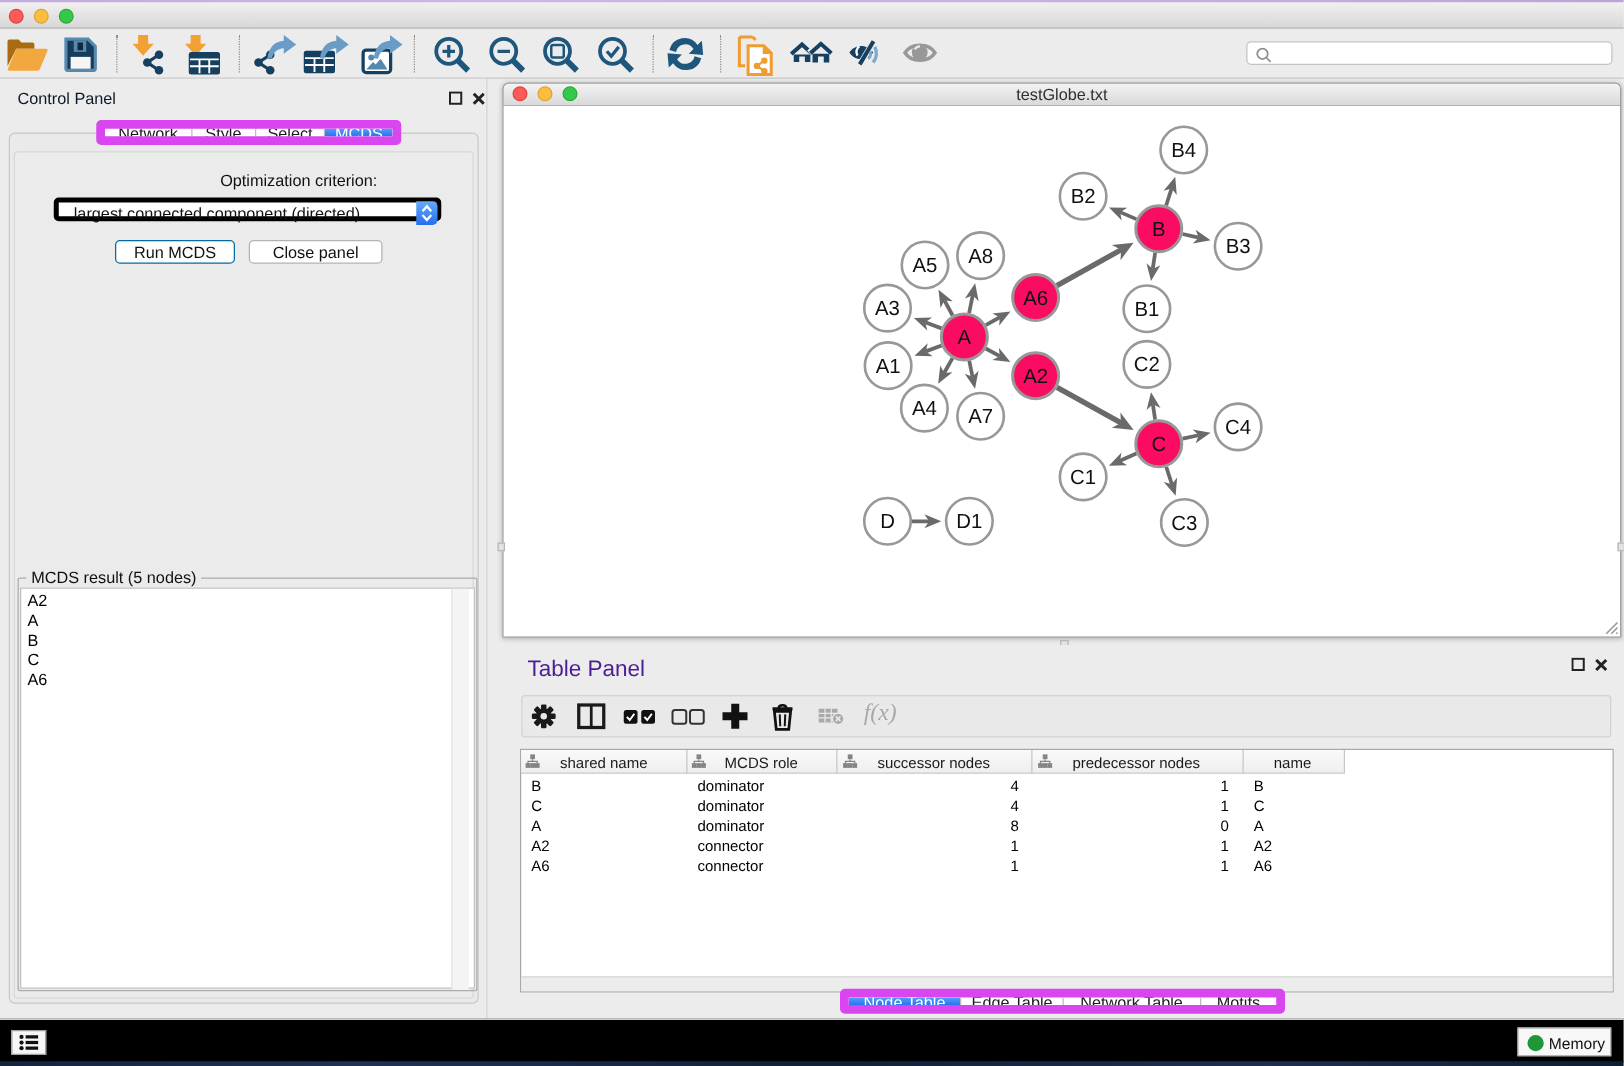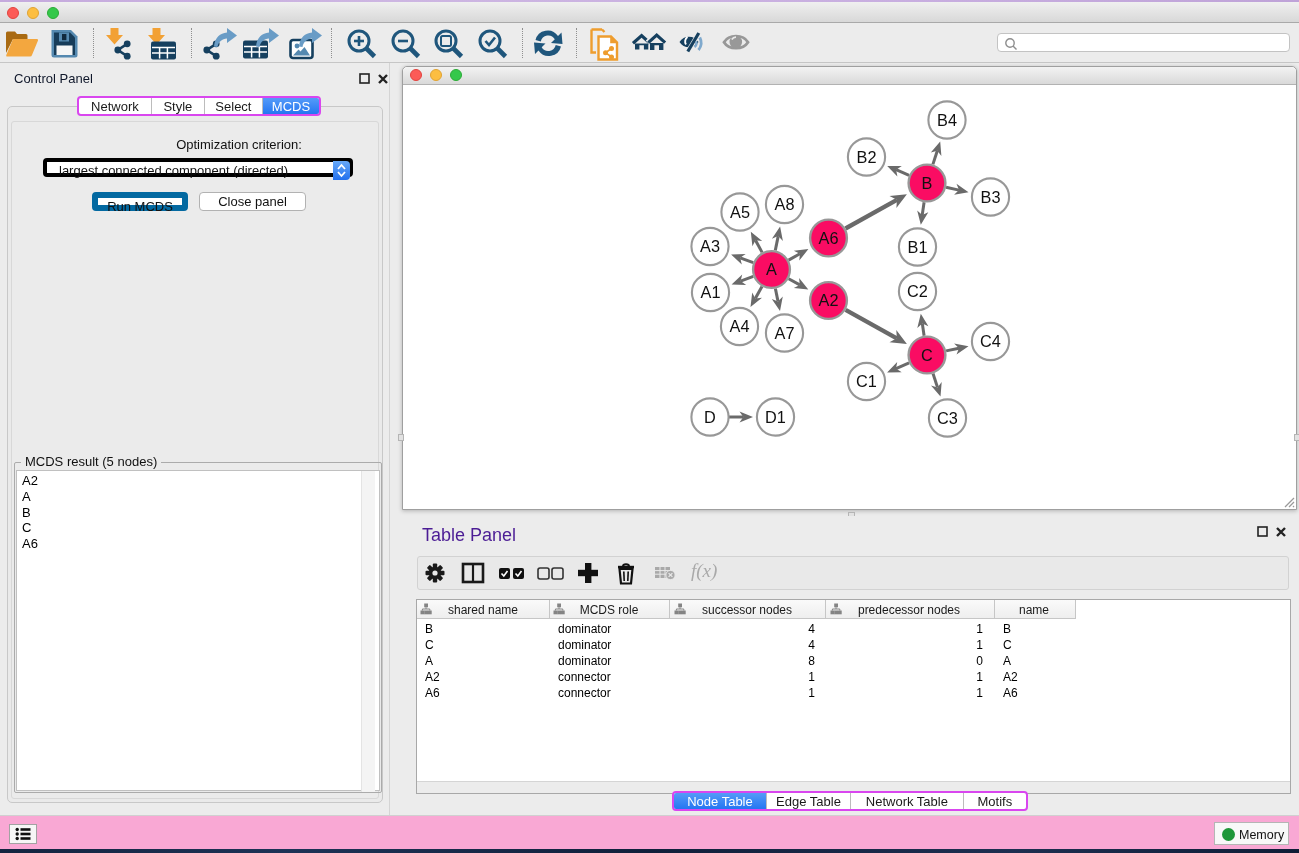--- a/index.html
+++ b/index.html
@@ -1,21 +1,21 @@
 <!DOCTYPE html>
 <html><head>
 <meta charset="utf-8">
 <style>
 * { margin:0; padding:0; box-sizing:border-box; }
 html,body { width:1299px; height:853px; overflow:hidden; }
 body { transform: translateZ(0); font-family:"Liberation Sans", sans-serif; background:#ececec; position:relative; font-size:13px; color:#000; }
 .abs { position:absolute; }
 .tl { width:12px; height:12px; border-radius:50%; position:absolute; top:5px; }
 .sep { position:absolute; top:5px; height:30px; width:0; border-left:1px dotted #8f8f8f; }
-.seg { position:absolute; display:flex; height:20px; border:2px solid #d946ef; border-radius:4px; background:#fff; overflow:hidden; }
+.seg { position:absolute; display:flex; height:20px; border:7px solid #d946ef; border-radius:4px; background:#fff; overflow:hidden; }
 .seg div { display:flex; align-items:center; justify-content:center; font-size:13px; border-left:1px solid #bcbcbc; color:#1a1a1a; }
 .seg div:first-child { border-left:none; }
 .seg div.sel { background:linear-gradient(#559bf8,#2476f2); color:#fff; }
 </style>
 </head>
 <body>
 
 <div class="abs" style="left:0;top:0;width:1299px;height:2px;background:linear-gradient(90deg,#c5aadd,#cdb6e2 30%,#c8aee0 70%,#bfa3d8);"></div>
 
 <div class="abs" style="left:0;top:2px;width:1299px;height:21px;background:linear-gradient(#f0f0f0,#d8d8d8);border-bottom:1px solid #a9a9a9;">
@@ -198,36 +198,37 @@
   <div class="abs" style="left:43px;top:95px;width:310px;height:19px;background:#fff;border:4px solid #000000;border-radius:4px;">
     <div class="abs" style="left:12px;top:1px;font-size:13px;color:#111;">largest connected component (directed)</div>
     <div class="abs" style="right:-1px;top:-1px;width:17px;height:19px;border-radius:0 4px 4px 0;background:linear-gradient(#68a9f8,#2270ee);">
       <svg width="17" height="19">
           <path d="M5 8 L8.5 4 L12 8" fill="none" stroke="#fff" stroke-width="1.8"></path>
           <path d="M5 11 L8.5 15 L12 11" fill="none" stroke="#fff" stroke-width="1.8"></path>
         </svg>
     </div>
   </div>
 
-  <div class="abs" style="left:92px;top:129px;width:96px;height:19px;background:#fff;border:6px solid #0369a1;border-radius:4px;text-align:center;font-size:13px;color:#111;line-height:17px;">Run MCDS</div>
+  <div class="abs" style="left:92px;top:129px;width:96px;height:19px;background:#fff;border:1px solid #0369a1;border-radius:4px;text-align:center;font-size:13px;color:#111;line-height:17px;">Run MCDS</div>
   <div class="abs" style="left:199px;top:129px;width:107px;height:19px;background:#fff;border:1px solid #b2b2b2;border-radius:4px;text-align:center;font-size:13px;color:#111;line-height:17px;">Close panel</div>
 
   <div class="abs" style="left:14px;top:399px;width:368px;height:331px;border:1px solid #ababab;border-radius:2px;"></div>
   <div class="abs" style="left:21px;top:391px;background:#ebebeb;padding:0 4px;font-size:13px;color:#111;">MCDS result (5 nodes)</div>
   <div class="abs" style="left:16px;top:407px;width:364px;height:321px;background:#fff;border:1px solid #c0c0c0;">
     <div style="padding:2px 0 0 5px;font-size:13px;line-height:15.8px;">A2<br>A<br>B<br>C<br>A6</div>
     <div class="abs" style="right:4px;top:0;width:14px;height:321px;background:#f4f4f4;border-left:1px solid #e4e4e4;"></div>
   </div>
 </div>
 
 <div class="abs" style="left:402px;top:66px;width:895px;height:444px;background:#fff;border:1px solid #9f9f9f;border-radius:5px 5px 0 0;box-shadow:0 1px 4px rgba(0,0,0,0.25);">
   <div class="abs" style="left:0;top:0;width:893px;height:18px;background:linear-gradient(#f3f3f3,#d9d9d9);border-bottom:1px solid #b2b2b2;border-radius:5px 5px 0 0;">
     <div class="tl" style="left:7px;top:2px;background:#fc5b57;border:1px solid #e2433e;"></div>
     <div class="tl" style="left:27px;top:2px;background:#fcbe41;border:1px solid #e0a333;"></div>
     <div class="tl" style="left:47px;top:2px;background:#35c84b;border:1px solid #2bab36;"></div>
+    <div class="abs" style="left:0;width:100%;top:1px;text-align:center;font-size:13px;color:#2f2f2f;">testGlobe.txt</div>
   </div>
   <div class="abs" style="left:0;top:18px;width:893px;height:424px;background:#fff;overflow:hidden;">
 <svg width="893" height="424" style="position:absolute;left:0;top:0;">
 <line x1="359.1" y1="167.4" x2="352.5" y2="155.3" stroke="#6a6a6a" stroke-width="3.0"></line>
 <path d="M347.8 146.7 L359.2 155.9 L352.5 155.3 L349.4 161.3 Z" fill="#6a6a6a"></path>
 <line x1="372.3" y1="165.4" x2="375.2" y2="151.1" stroke="#6a6a6a" stroke-width="3.0"></line>
 <path d="M377.1 141.6 L379.9 155.9 L375.2 151.1 L368.9 153.7 Z" fill="#6a6a6a"></path>
 <line x1="350.2" y1="177.7" x2="337.2" y2="172.8" stroke="#6a6a6a" stroke-width="3.0"></line>
 <path d="M328.1 169.4 L342.7 168.9 L337.2 172.8 L338.8 179.4 Z" fill="#6a6a6a"></path>
 <line x1="350.3" y1="191.4" x2="337.6" y2="196.1" stroke="#6a6a6a" stroke-width="3.0"></line>
@@ -450,21 +451,21 @@
   </div>
 
   <div class="seg" style="left:281px;top:275px;width:356px;">
     <div class="sel" style="width:93px;">Node Table</div>
       <div style="width:85px;">Edge Table</div>
       <div style="width:114px;">Network Table</div>
       <div style="width:64px;">Motifs</div>
   </div>
 </div>
 
-<div class="abs" style="left:0;top:815px;width:1299px;height:35px;background:#f9a8d4;border-top:1px solid #d0d0d0;">
+<div class="abs" style="left:0;top:815px;width:1299px;height:35px;background:#000000;border-top:1px solid #d0d0d0;">
   <div class="abs" style="left:9px;top:8px;width:28px;height:20px;background:#f6f6f6;border:1px solid #a2a2a2;">
     <svg width="26" height="18">
         <g fill="#111">
           <circle cx="7.2" cy="4.5" r="1.7"></circle>
           <rect x="10.5" y="3.2" width="10" height="2.6"></rect>
           <circle cx="7.2" cy="9" r="1.7"></circle>
           <rect x="10.5" y="7.7" width="10" height="2.6"></rect>
           <circle cx="7.2" cy="13.5" r="1.7"></circle>
           <rect x="10.5" y="12.2" width="10" height="2.6"></rect>
         </g>

